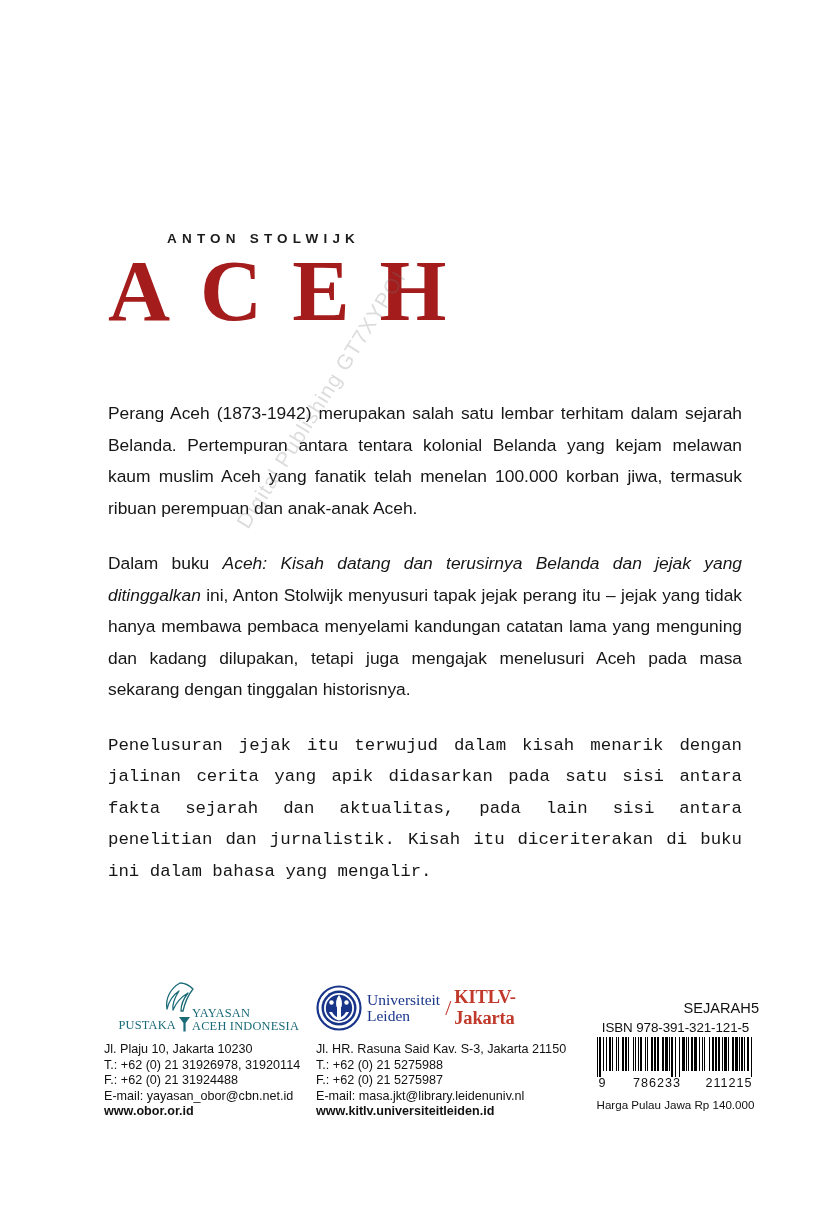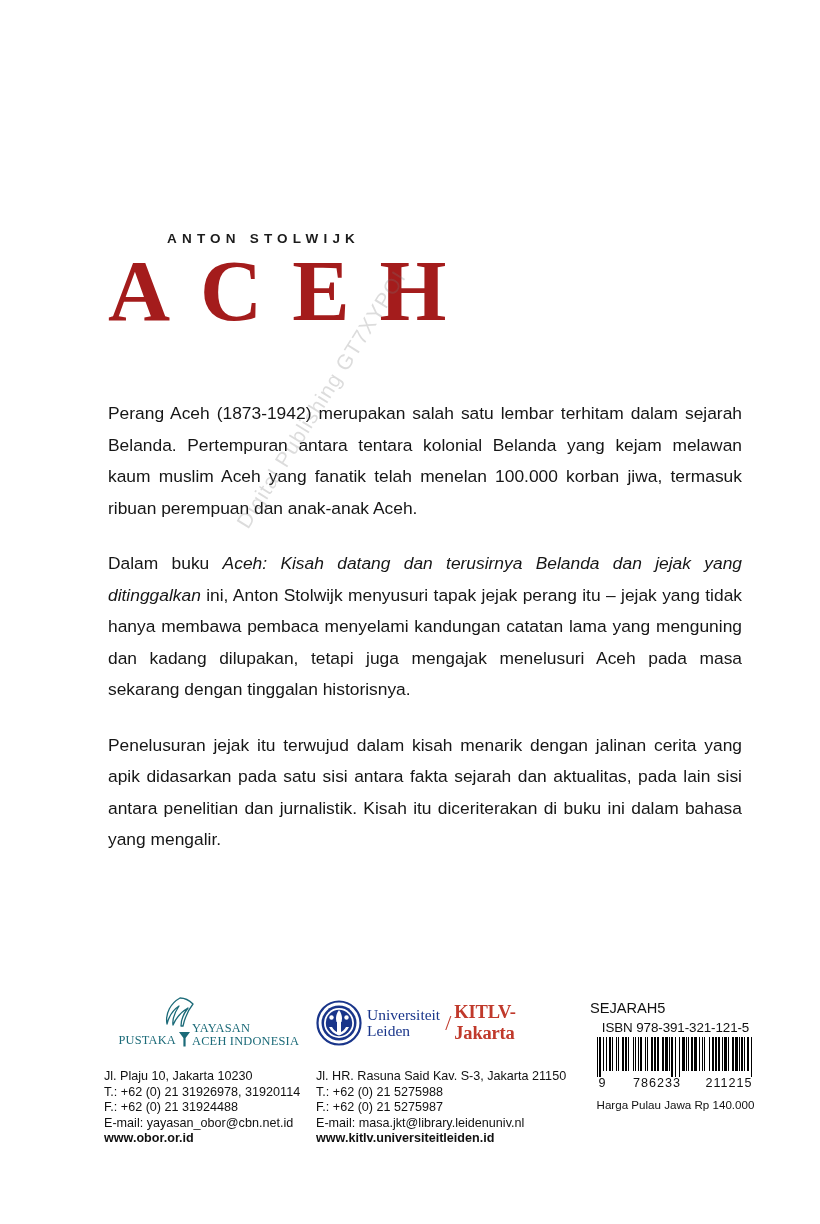--- a/index.html
+++ b/index.html
@@ -80,36 +80,36 @@
     z-index: 2;
   }
   .blurb p {
     margin: 0 0 24px 0;
     font-family: "Liberation Sans", sans-serif;
     font-size: 17.4px;
     line-height: 31.5px;
     text-align: justify;
     color: #161616;
   }
-  .blurb p:last-child { margin-bottom: 8px; }
+  .blurb p:last-child { margin-bottom: 8px; font-family: Liberation Mono, monospace; }
   .blurb em { font-style: italic; }
 
   
   .footer {
     position: absolute;
     left: 0;
     top: 975px;
     width: 820px;
     height: 170px;
     z-index: 3;
   }
 
   .pub-col {
     position: absolute;
-    top: 16px;
+    top: 1px;
   }
   .pub-col.obor   { left: 104px; width: 205px; }
   .pub-col.kitlv  { left: 316px; width: 250px; }
 
   .logo-row { height: 58px; display: flex; align-items: flex-end; }
 
   
   .obor-logo {
     position: relative;
     height: 52px;
@@ -167,40 +167,40 @@
   .kitlv-name {
     font-family: "Liberation Serif", serif;
     font-weight: bold;
     color: #C0392B;
     font-size: 18.5px;
     letter-spacing: -0.2px;
     align-self: center;
   }
 
   .addr {
-    margin-top: 20px;
+    margin-top: 8px;
     font-family: "Liberation Sans", sans-serif;
     font-size: 12.6px;
     line-height: 15.6px;
     color: #111;
   }
   .addr div { white-space: nowrap; }
   .addr .web { font-weight: bold; }
 
   
   .isbn-col {
     position: absolute;
     left: 588px;
     top: 25px;
     width: 175px;
     text-align: center;
   }
   .cat-row {
     display: flex;
-    justify-content: flex-start;
+    justify-content: flex-end;
     align-items: baseline;
     font-family: "Liberation Sans", sans-serif;
     font-size: 14.6px;
     color: #111;
     padding: 0 4px 0 2px;
     margin-bottom: 4px;
   }
   .isbn-text {
     font-family: "Liberation Sans", sans-serif;
     font-size: 13.4px;

